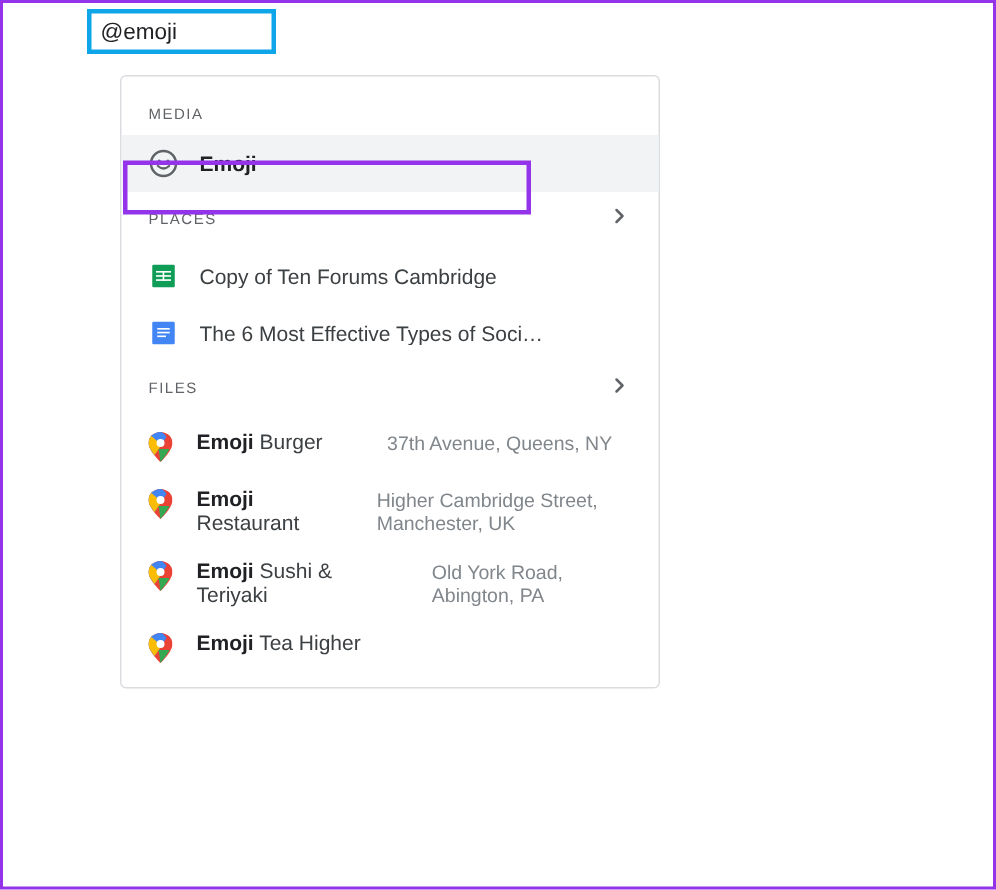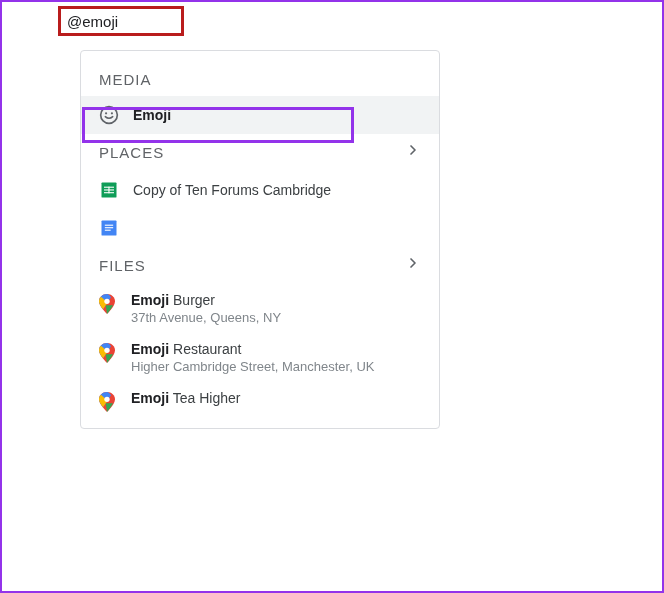--- a/index.html
+++ b/index.html
@@ -14,21 +14,21 @@
       position: relative;
       background: #fff;
       border: 2px solid #9333ea;
     }
     .input-area {
       position: absolute;
       top: 4px;
       left: 56px;
       width: 126px;
       height: 30px;
-      border: 3px solid #b91c1c;
+      border: 3px solid #0ea5e9;
       display: flex;
       align-items: center;
       padding: 0 6px;
     }
     .input-text {
       font-size: 15px;
       color: #202124;
     }
     .dropdown {
       position: absolute;
@@ -41,21 +41,21 @@
       padding-top: 12px;
       padding-bottom: 8px;
     }
     .section-header {
       display: flex;
       align-items: center;
       justify-content: space-between;
       padding: 8px 18px;
     }
     .section-label {
-      font-size: 15px;
+      font-size: 10px;
       font-weight: 500;
       letter-spacing: 1px;
       color: #606367;
     }
     .chevron {
       color: #5f6368;
       font-size: 18px;
     }
     .item {
       display: flex;
@@ -102,34 +102,34 @@
     }
     .place-icon {
       width: 16px;
       height: 20px;
       margin-right: 16px;
       margin-top: 2px;
       flex-shrink: 0;
     }
     .place-content {
       display: flex;
-      flex-direction: column;
     }
     .place-name {
       font-size: 14px;
       color: #3c4043;
     }
     .place-name b {
       font-weight: 700;
       color: #202124;
     }
     .place-address {
       font-size: 13px;
       color: #80868b;
       margin-top: 2px;
+      margin-left: 43px;
     }
   </style>
 </head>
 <body>
 
 <div class="input-area">
   <span class="input-text">@emoji</span>
 </div>
 
 <div class="dropdown">
@@ -170,20 +170,21 @@
   </div>
   <div class="item">
     <span class="item-icon">
       <svg viewBox="0 0 24 24" width="20" height="20">
           <rect x="3" y="3" width="18" height="18" rx="1" fill="#4285f4"></rect>
           <rect x="7" y="8" width="10" height="1.3" fill="#fff"></rect>
           <rect x="7" y="11" width="10" height="1.3" fill="#fff"></rect>
           <rect x="7" y="14" width="7" height="1.3" fill="#fff"></rect>
         </svg>
     </span>
+    <span class="item-text">The 6 Most Effective Types of Soci…</span>
   </div>
 
   <div class="section-header">
     <span class="section-label">FILES</span>
     <span class="chevron">
       <svg width="16" height="16" viewBox="0 0 24 24">
           <path d="M9 6l6 6-6 6" fill="none" stroke="#5f6368" stroke-width="2.5" stroke-linecap="round" stroke-linejoin="round"></path>
         </svg>
     </span>
   </div>
@@ -213,20 +214,35 @@
           <path d="M12 30 C12 30 18 23 21 17 L10 17 C11 22 12 30 12 30 Z" fill="#34a853"></path>
           <circle cx="12" cy="11" r="4" fill="#fff"></circle>
         </svg>
     </span>
     <div class="place-content">
       <span class="place-name"><b>Emoji</b><span> Restaurant</span></span>
       <span class="place-address">Higher Cambridge Street, Manchester, UK</span>
     </div>
   </div>
 
+  <div class="place-item">
+    <span class="place-icon">
+      <svg viewBox="0 0 24 30" width="16" height="20">
+          <path d="M12 0 C5 0 0 5 0 11 C0 19 12 30 12 30 C12 30 24 19 24 11 C24 5 19 0 12 0 Z" fill="#ea4335"></path>
+          <path d="M12 0 C5 0 0 5 0 11 C0 15 3 19 6 23 L18 5 C16.5 2 14 0 12 0 Z" fill="#4285f4"></path>
+          <path d="M0 11 C0 15 3 19 6 23 L13 13 L3 4 C1 6 0 8 0 11 Z" fill="#fbbc04"></path>
+          <path d="M12 30 C12 30 18 23 21 17 L10 17 C11 22 12 30 12 30 Z" fill="#34a853"></path>
+          <circle cx="12" cy="11" r="4" fill="#fff"></circle>
+        </svg>
+    </span>
+    <div class="place-content">
+      <span class="place-name"><b>Emoji</b><span> Sushi &amp; Teriyaki</span></span>
+      <span class="place-address">Old York Road, Abington, PA</span>
+    </div>
+  </div>
 
   <div class="place-item">
     <span class="place-icon">
       <svg viewBox="0 0 24 30" width="16" height="20">
           <path d="M12 0 C5 0 0 5 0 11 C0 19 12 30 12 30 C12 30 24 19 24 11 C24 5 19 0 12 0 Z" fill="#ea4335"></path>
           <path d="M12 0 C5 0 0 5 0 11 C0 15 3 19 6 23 L18 5 C16.5 2 14 0 12 0 Z" fill="#4285f4"></path>
           <path d="M0 11 C0 15 3 19 6 23 L13 13 L3 4 C1 6 0 8 0 11 Z" fill="#fbbc04"></path>
           <path d="M12 30 C12 30 18 23 21 17 L10 17 C11 22 12 30 12 30 Z" fill="#34a853"></path>
           <circle cx="12" cy="11" r="4" fill="#fff"></circle>
         </svg>

